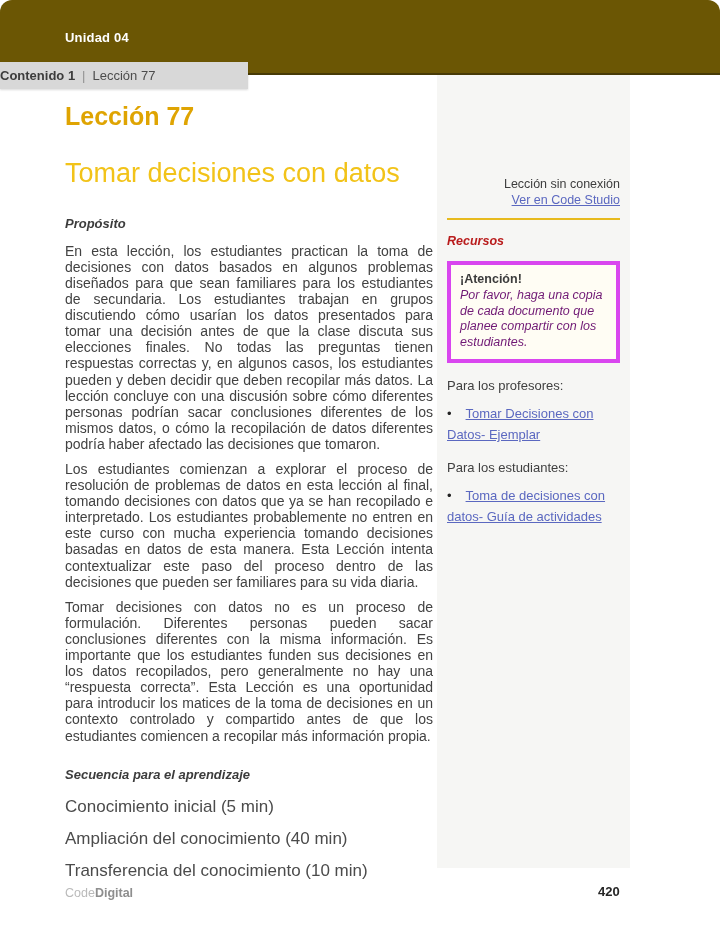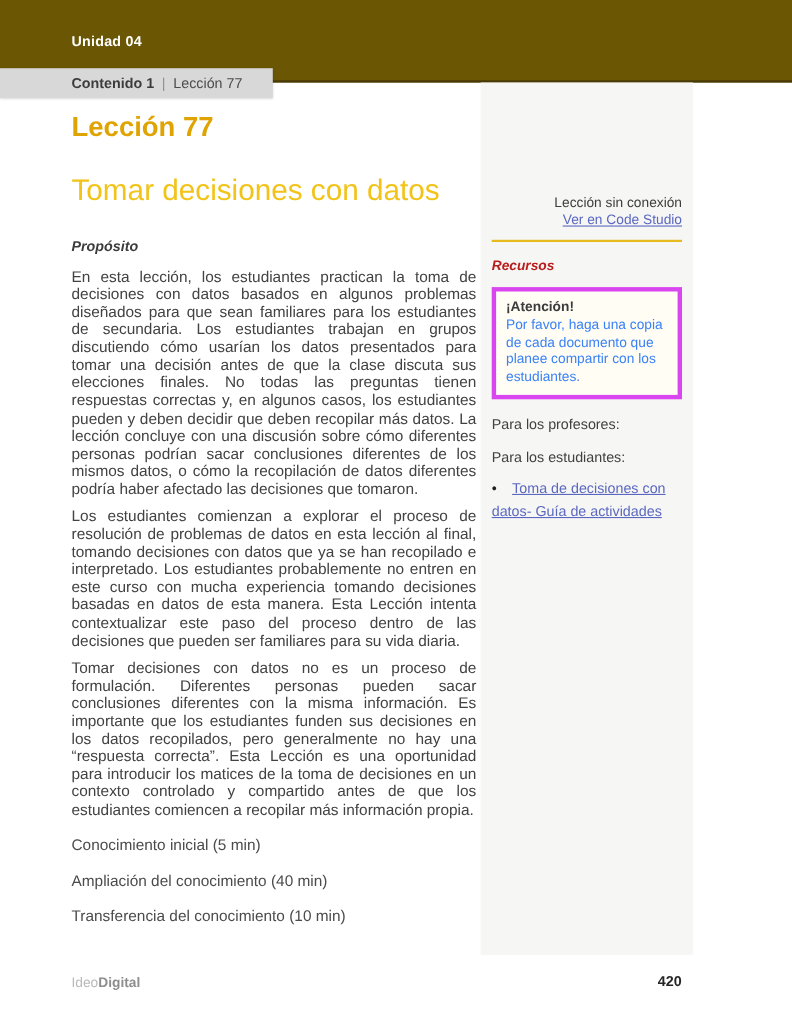--- a/index.html
+++ b/index.html
@@ -1,36 +1,36 @@
 <!DOCTYPE html>
 <html><head>
 <meta charset="utf-8">
 <style>
   html,body { margin:0; padding:0; background:#ffffff; }
   .canvas {
     position:relative; width:720px; height:932px; background:#ffffff;
-    font-family:"Liberation Sans", sans-serif; overflow:hidden;
+    font-family:"Liberation Sans", sans-serif; overflow:hidden;border-radius:12px;
     -webkit-font-smoothing:antialiased;
   }
 
   
   .topbar {
     position:absolute; left:0; top:0; width:720px; height:73px;
     background:#6b5604; border-bottom:2px solid #473a06;
   }
   .unit-label {
     position:absolute; left:65px; top:30px;
     color:#ffffff; font-weight:700; font-size:13px; letter-spacing:.2px;
   }
 
   
   .tab {
     position:absolute; left:0; top:62px; width:248px; height:27px;
     background:#d8d8d8; box-sizing:border-box; z-index:2;
-    display:flex; align-items:center; padding-left:65px; gap:7px;
+    display:flex; align-items:center; gap:7px;
     font-size:13px; box-shadow:0 1px 2px rgba(0,0,0,.15);
   }
   .tab-bold { font-weight:700; color:#3c3c3c; }
   .tab-sep  { color:#8f8f8f; font-weight:400; }
   .tab-reg  { color:#4c4c4c; }
 
   
   .left-col { position:absolute; left:65px; top:96px; width:368px; }
   .lesson-number {
     margin:6px 0 0; font-size:25px; line-height:1.15;
@@ -42,38 +42,38 @@
   }
   .purpose-heading, .sequence-heading {
     margin:27px 0 0; font-size:13px; font-weight:700; color:#3c3c3c;font-style:italic;
   }
   .body-p {
     text-align:justify; font-size:14px; line-height:16.1px;
     color:#424242; margin:12px 0 0;
   }
   .body-p + .body-p { margin-top:9px; }
   .sequence-heading { margin-top:23px; }
-  .seq-item { margin:17px 0 0; font-size:14px; color:#4b4b4b; line-height:15px; }
+  .seq-item { margin:17px 0 0; font-size:17px; color:#4b4b4b; line-height:15px; }
 
   
   .sidebar {
     position:absolute; left:437px; top:75px; width:193px; height:793px;
     background:#f6f6f4; box-sizing:border-box; padding:0 10px;
   }
   .offline-wrap { margin-top:102px; text-align:right; font-size:12.5px; line-height:15px; }
   .offline-label { color:#3d3d3d; display:block; }
   .cs-link { color:#5b68c0; text-decoration:underline; cursor:pointer; display:inline-block; margin-top:1px; }
   .gold-rule { margin:10px 0 0; border:none; border-top:2px solid #e7ba1e; }
   .resources-heading { margin-top:14px; font-weight:700; color:#b91c1c; font-size:12.5px;font-style:italic; }
   .attention-box {
     margin-top:13px; border:4px solid #d946ef; background:#fffdf4;
     padding:7px 9px 9px; box-sizing:border-box;
   }
   .att-title { font-weight:700; color:#3c3c3c; font-size:12.5px; margin-bottom:2px; }
-  .att-body  { color:#3b82f6; font-size:12.5px; line-height:15.5px; }
+  .att-body  { color:#701a75; font-size:12.5px; line-height:15.5px;font-style:italic; }
   .aud-label { margin-top:15px; font-size:13px; color:#404040; }
   .res-item  { margin-top:10px; font-size:13px; line-height:21px; color:#333333; }
   .res-item .bullet { margin-right:14px; color:#222222; }
   .res-link  { color:#5b68c0; text-decoration:underline; cursor:pointer; }
 
   
   .brand { position:absolute; left:65px; top:886px; font-size:12.5px; color:#bababa; }
   .brand-bold { color:#8e8e8e; font-weight:700; }
   .page-number { position:absolute; left:598px; top:884px; font-size:13px; font-weight:700; color:#262626; }
 </style>
@@ -91,42 +91,46 @@
     <span class="tab-reg">Lección 77</span>
   </div>
 
   <main class="left-col">
     <h1 class="lesson-number">Lección 77</h1>
     <h2 class="lesson-title">Tomar decisiones con datos</h2>
     <h3 class="purpose-heading">Propósito</h3>
     <p class="body-p">En esta lección, los estudiantes practican la toma de decisiones con datos basados en algunos problemas diseñados para que sean familiares para los estudiantes de secundaria. Los estudiantes trabajan en grupos discutiendo cómo usarían los datos presentados para tomar una decisión antes de que la clase discuta sus elecciones finales. No todas las preguntas tienen respuestas correctas y, en algunos casos, los estudiantes pueden y deben decidir que deben recopilar más datos. La lección concluye con una discusión sobre cómo diferentes personas podrían sacar conclusiones diferentes de los mismos datos, o cómo la recopilación de datos diferentes podría haber afectado las decisiones que tomaron.</p>
     <p class="body-p">Los estudiantes comienzan a explorar el proceso de resolución de problemas de datos en esta lección al final, tomando decisiones con datos que ya se han recopilado e interpretado. Los estudiantes probablemente no entren en este curso con mucha experiencia tomando decisiones basadas en datos de esta manera. Esta Lección intenta contextualizar este paso del proceso dentro de las decisiones que pueden ser familiares para su vida diaria.</p>
     <p class="body-p">Tomar decisiones con datos no es un proceso de formulación. Diferentes personas pueden sacar conclusiones diferentes con la misma información. Es importante que los estudiantes funden sus decisiones en los datos recopilados, pero generalmente no hay una “respuesta correcta”. Esta Lección es una oportunidad para introducir los matices de la toma de decisiones en un contexto controlado y compartido antes de que los estudiantes comiencen a recopilar más información propia.</p>
+    <h3 class="sequence-heading">Secuencia para el aprendizaje</h3>
     <p class="seq-item">Conocimiento inicial (5 min)</p>
     <p class="seq-item">Ampliación del conocimiento (40 min)</p>
     <p class="seq-item">Transferencia del conocimiento (10 min)</p>
   </main>
 
   <aside class="sidebar">
     <div class="offline-wrap">
       <span class="offline-label">Lección sin conexión</span>
       <a class="cs-link">Ver en Code Studio</a>
     </div>
     <hr class="gold-rule">
     <div class="resources-heading">Recursos</div>
 
     <div class="attention-box">
       <div class="att-title">¡Atención!</div>
       <div class="att-body">Por favor, haga una copia de cada documento que planee compartir con los estudiantes.</div>
     </div>
 
     <div class="aud-label">Para los profesores:</div>
+    <div class="res-item">
+      <span class="bullet">•</span><a class="res-link">Tomar Decisiones con Datos- Ejemplar</a>
+    </div>
 
     <div class="aud-label">Para los estudiantes:</div>
     <div class="res-item">
       <span class="bullet">•</span><a class="res-link">Toma de decisiones con datos- Guía de actividades</a>
     </div>
   </aside>
 
-  <div class="brand"><span>Ideo</span><span class="brand-bold">Digital</span></div>
+  <div class="brand"><span>Code</span><span class="brand-bold">Digital</span></div>
   <div class="page-number">420</div>
 
 </div>
 
 </body></html>

